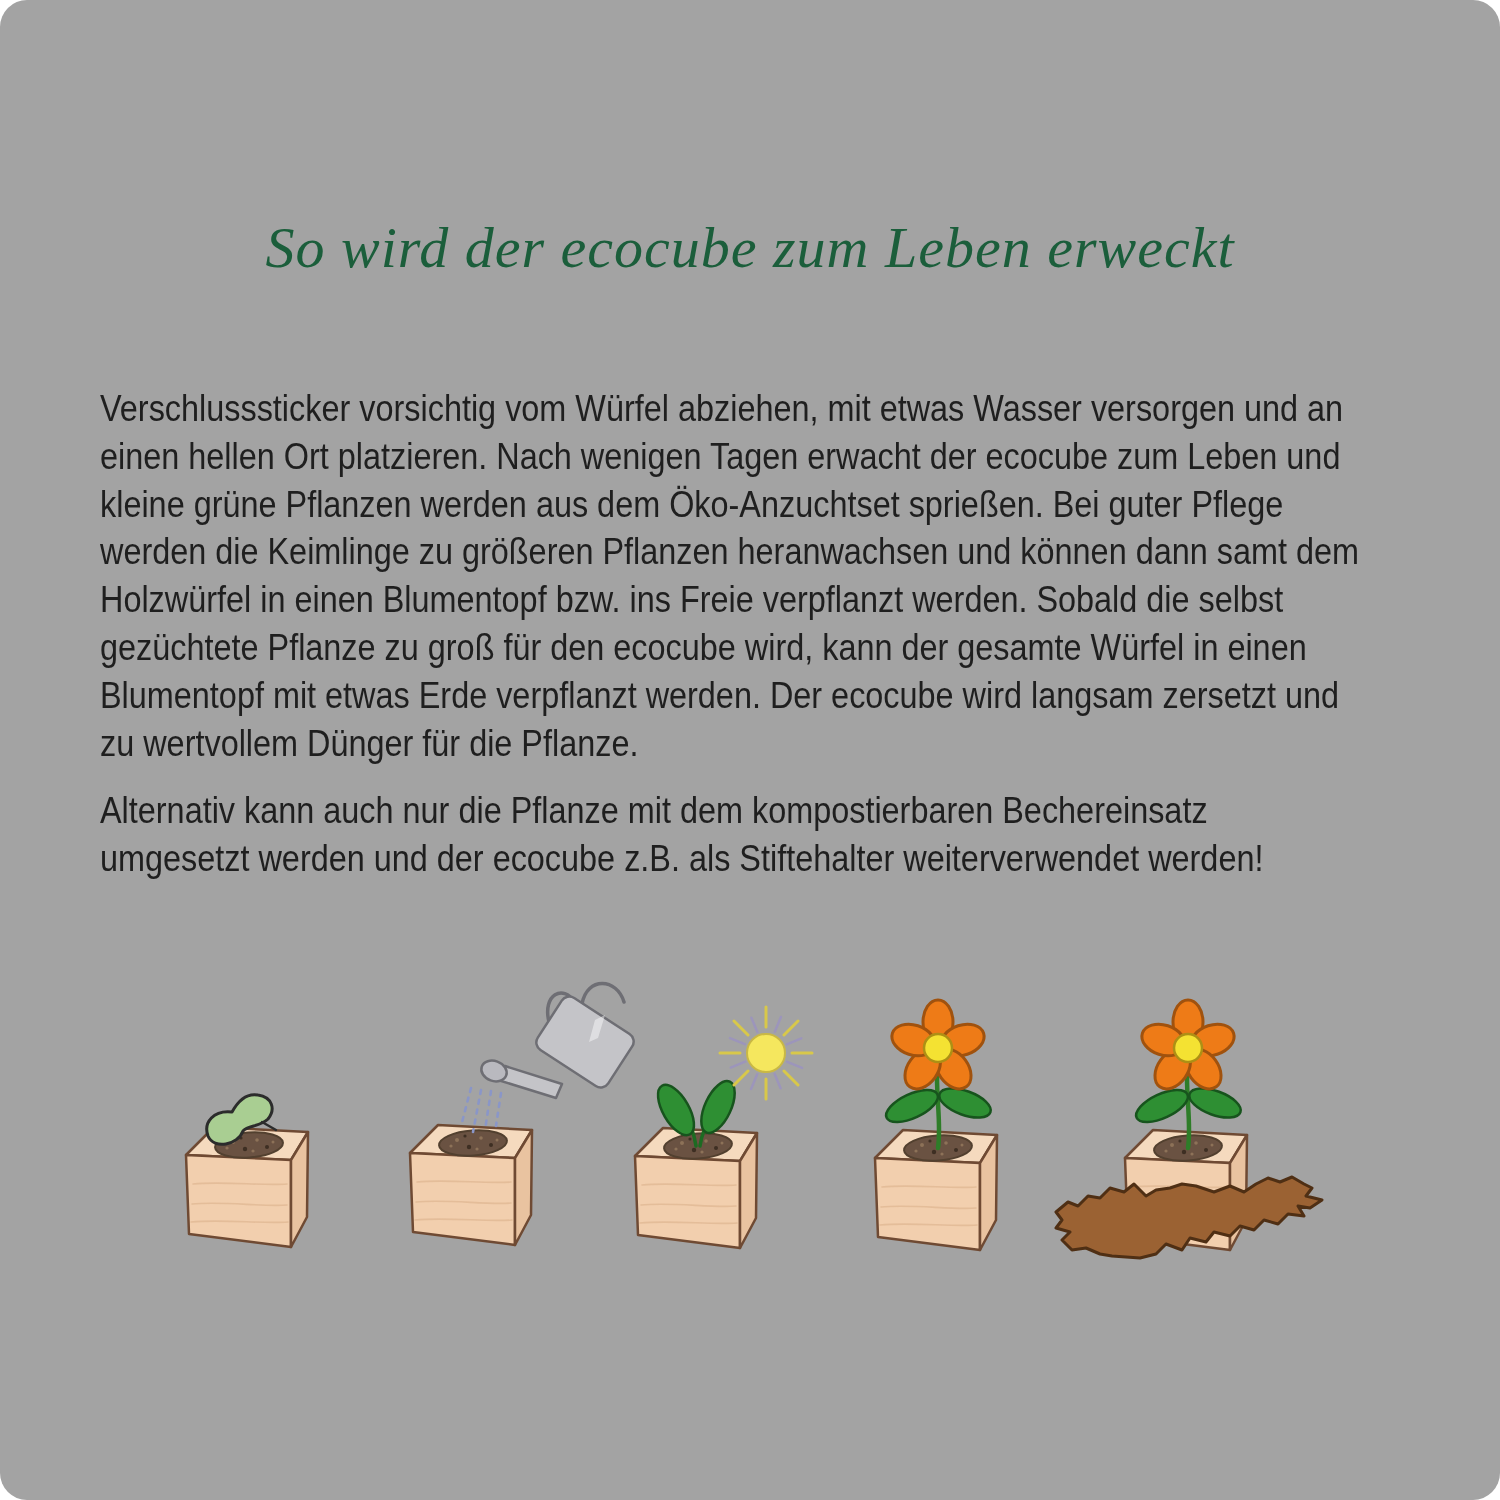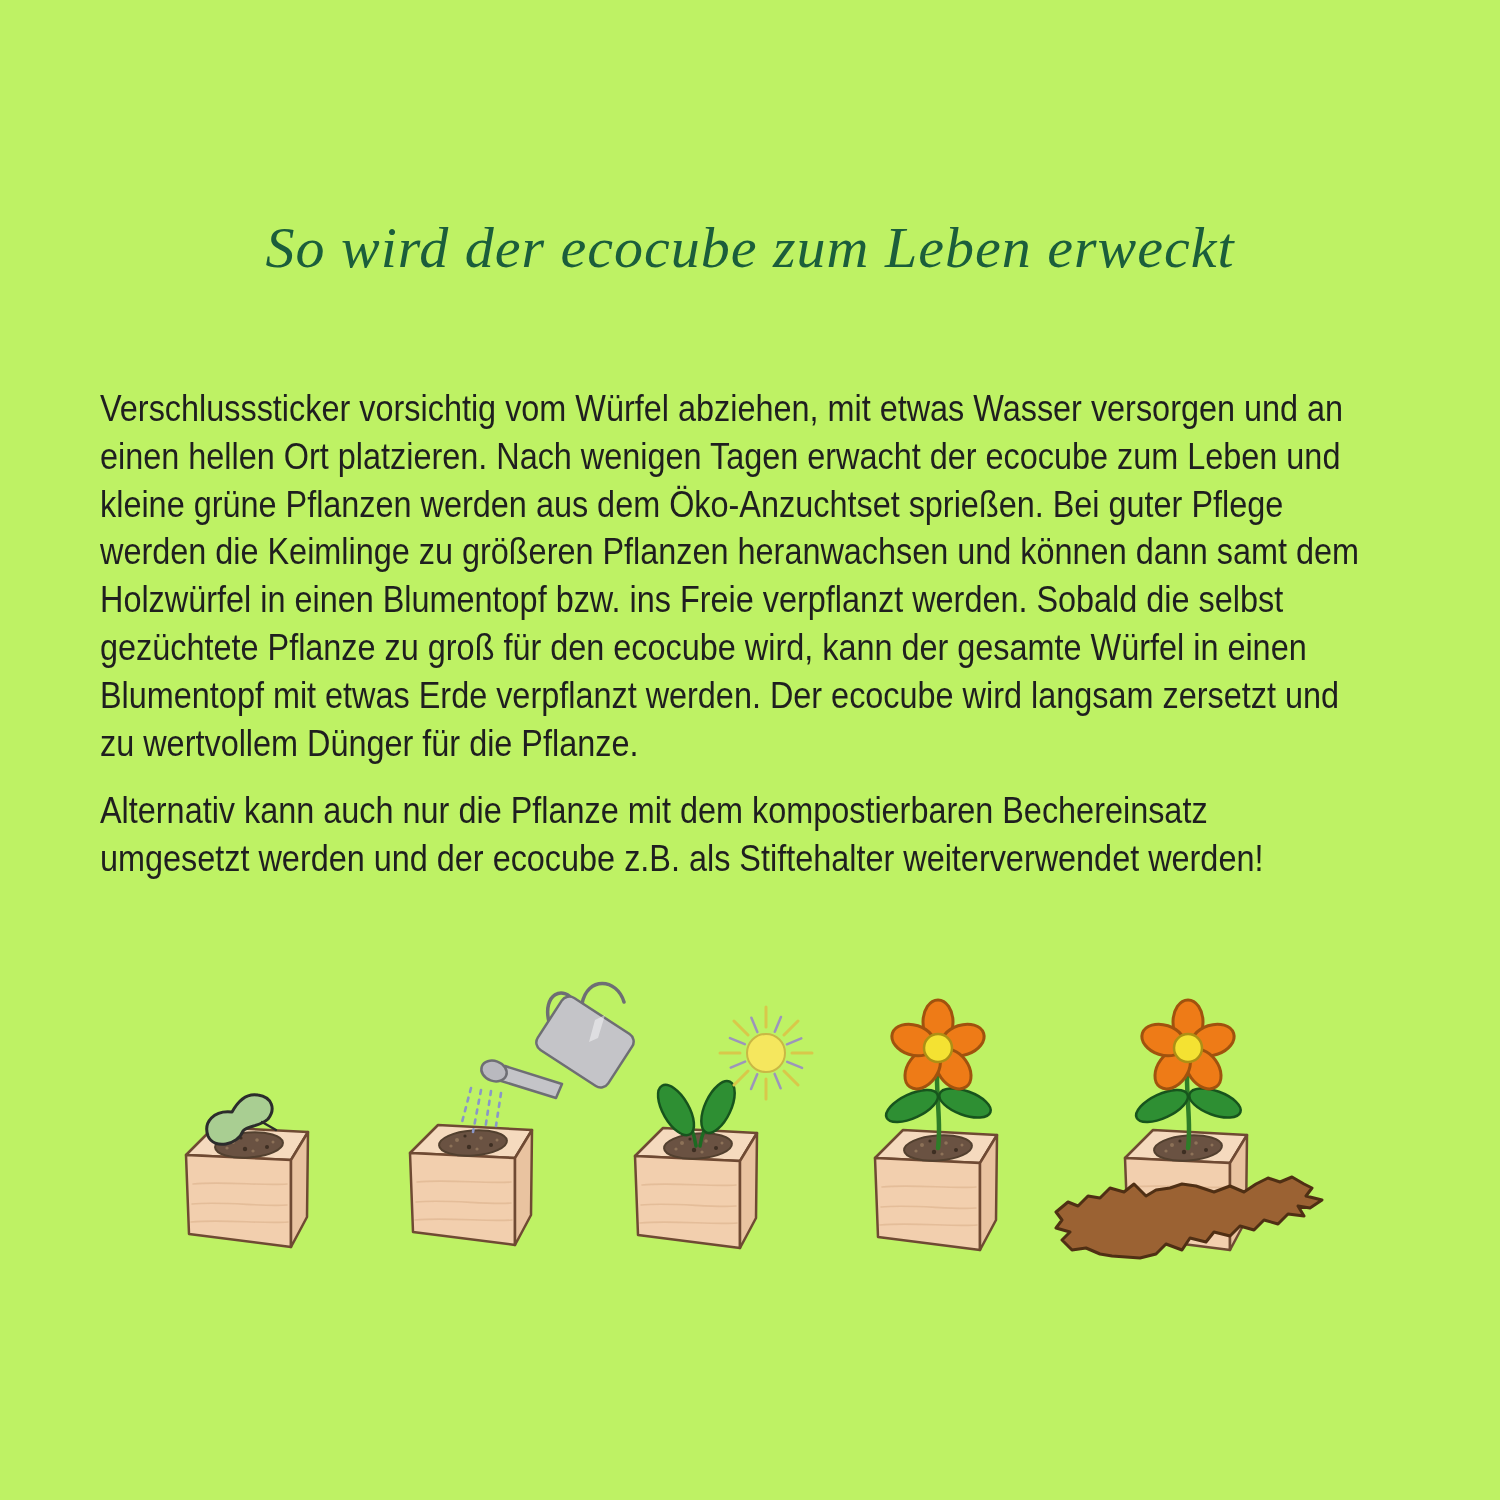--- a/index.html
+++ b/index.html
@@ -1,21 +1,22 @@
 <!DOCTYPE html>
 <html><head>
 <meta charset="utf-8">
 <style>
   html,body{margin:0;padding:0;background:#ffffff;}
   #canvas{
     position:relative;
     width:1500px;height:1500px;
-    background:#bef264;
+    background:#a3a3a3;
     overflow:hidden;
     font-family:"Liberation Sans",sans-serif;
+    border-radius:27px;
   }
   .page-title{
     position:absolute;
     top:214px;left:0;width:1500px;
     text-align:center;
     font-family:"Liberation Serif",serif;
     font-style:italic;
     font-size:58px;
     letter-spacing:1px;
     color:#1b5e3b;

